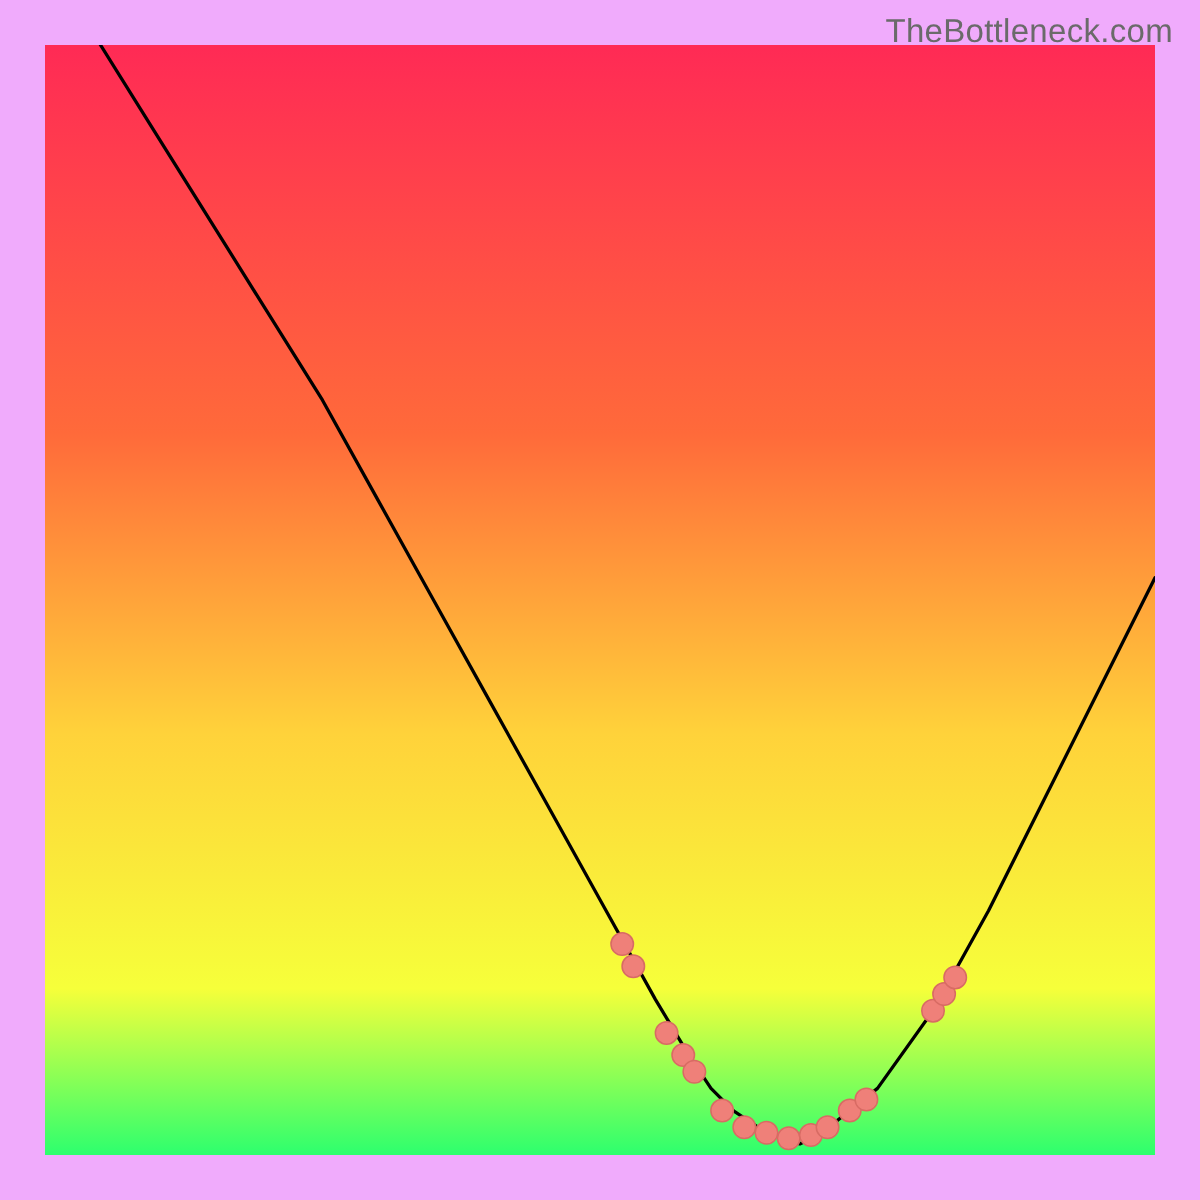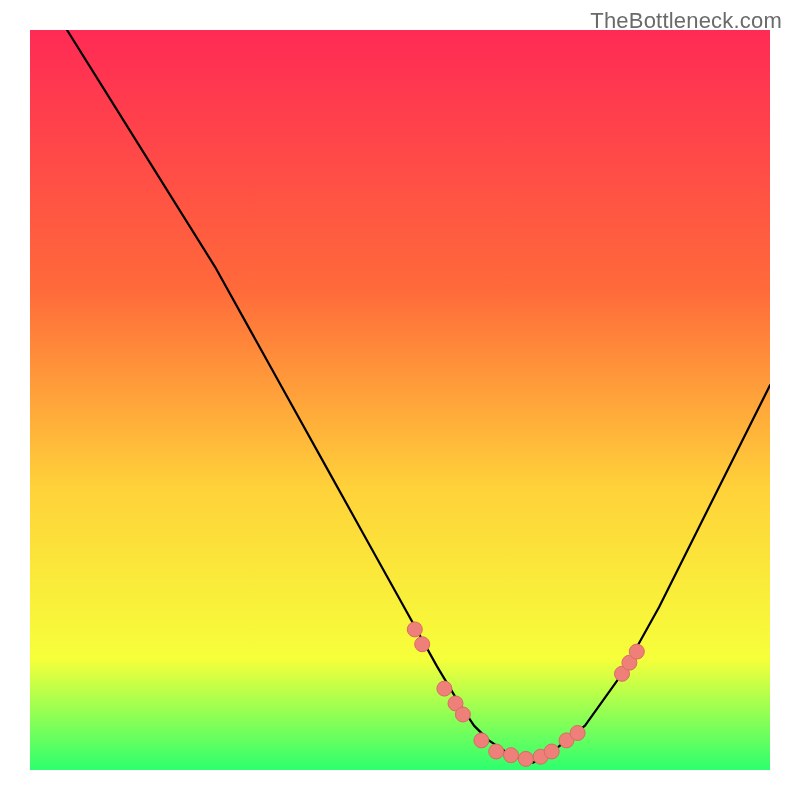--- a/index.html
+++ b/index.html
@@ -8,21 +8,21 @@
     background: #000;
     width: 800px;
     height: 800px;
     overflow: hidden;
     font-family: Arial, Helvetica, sans-serif;
   }
   .frame {
     position: relative;
     width: 800px;
     height: 800px;
-    background: #ffffff;
+    background: #f0abfc;
   }
   .watermark {
     position: absolute;
     top: 8px;
     right: 18px;
     color: #6a6a6a;
     font-size: 22px;
     font-weight: 400;
     letter-spacing: 0.2px;
     z-index: 5;

